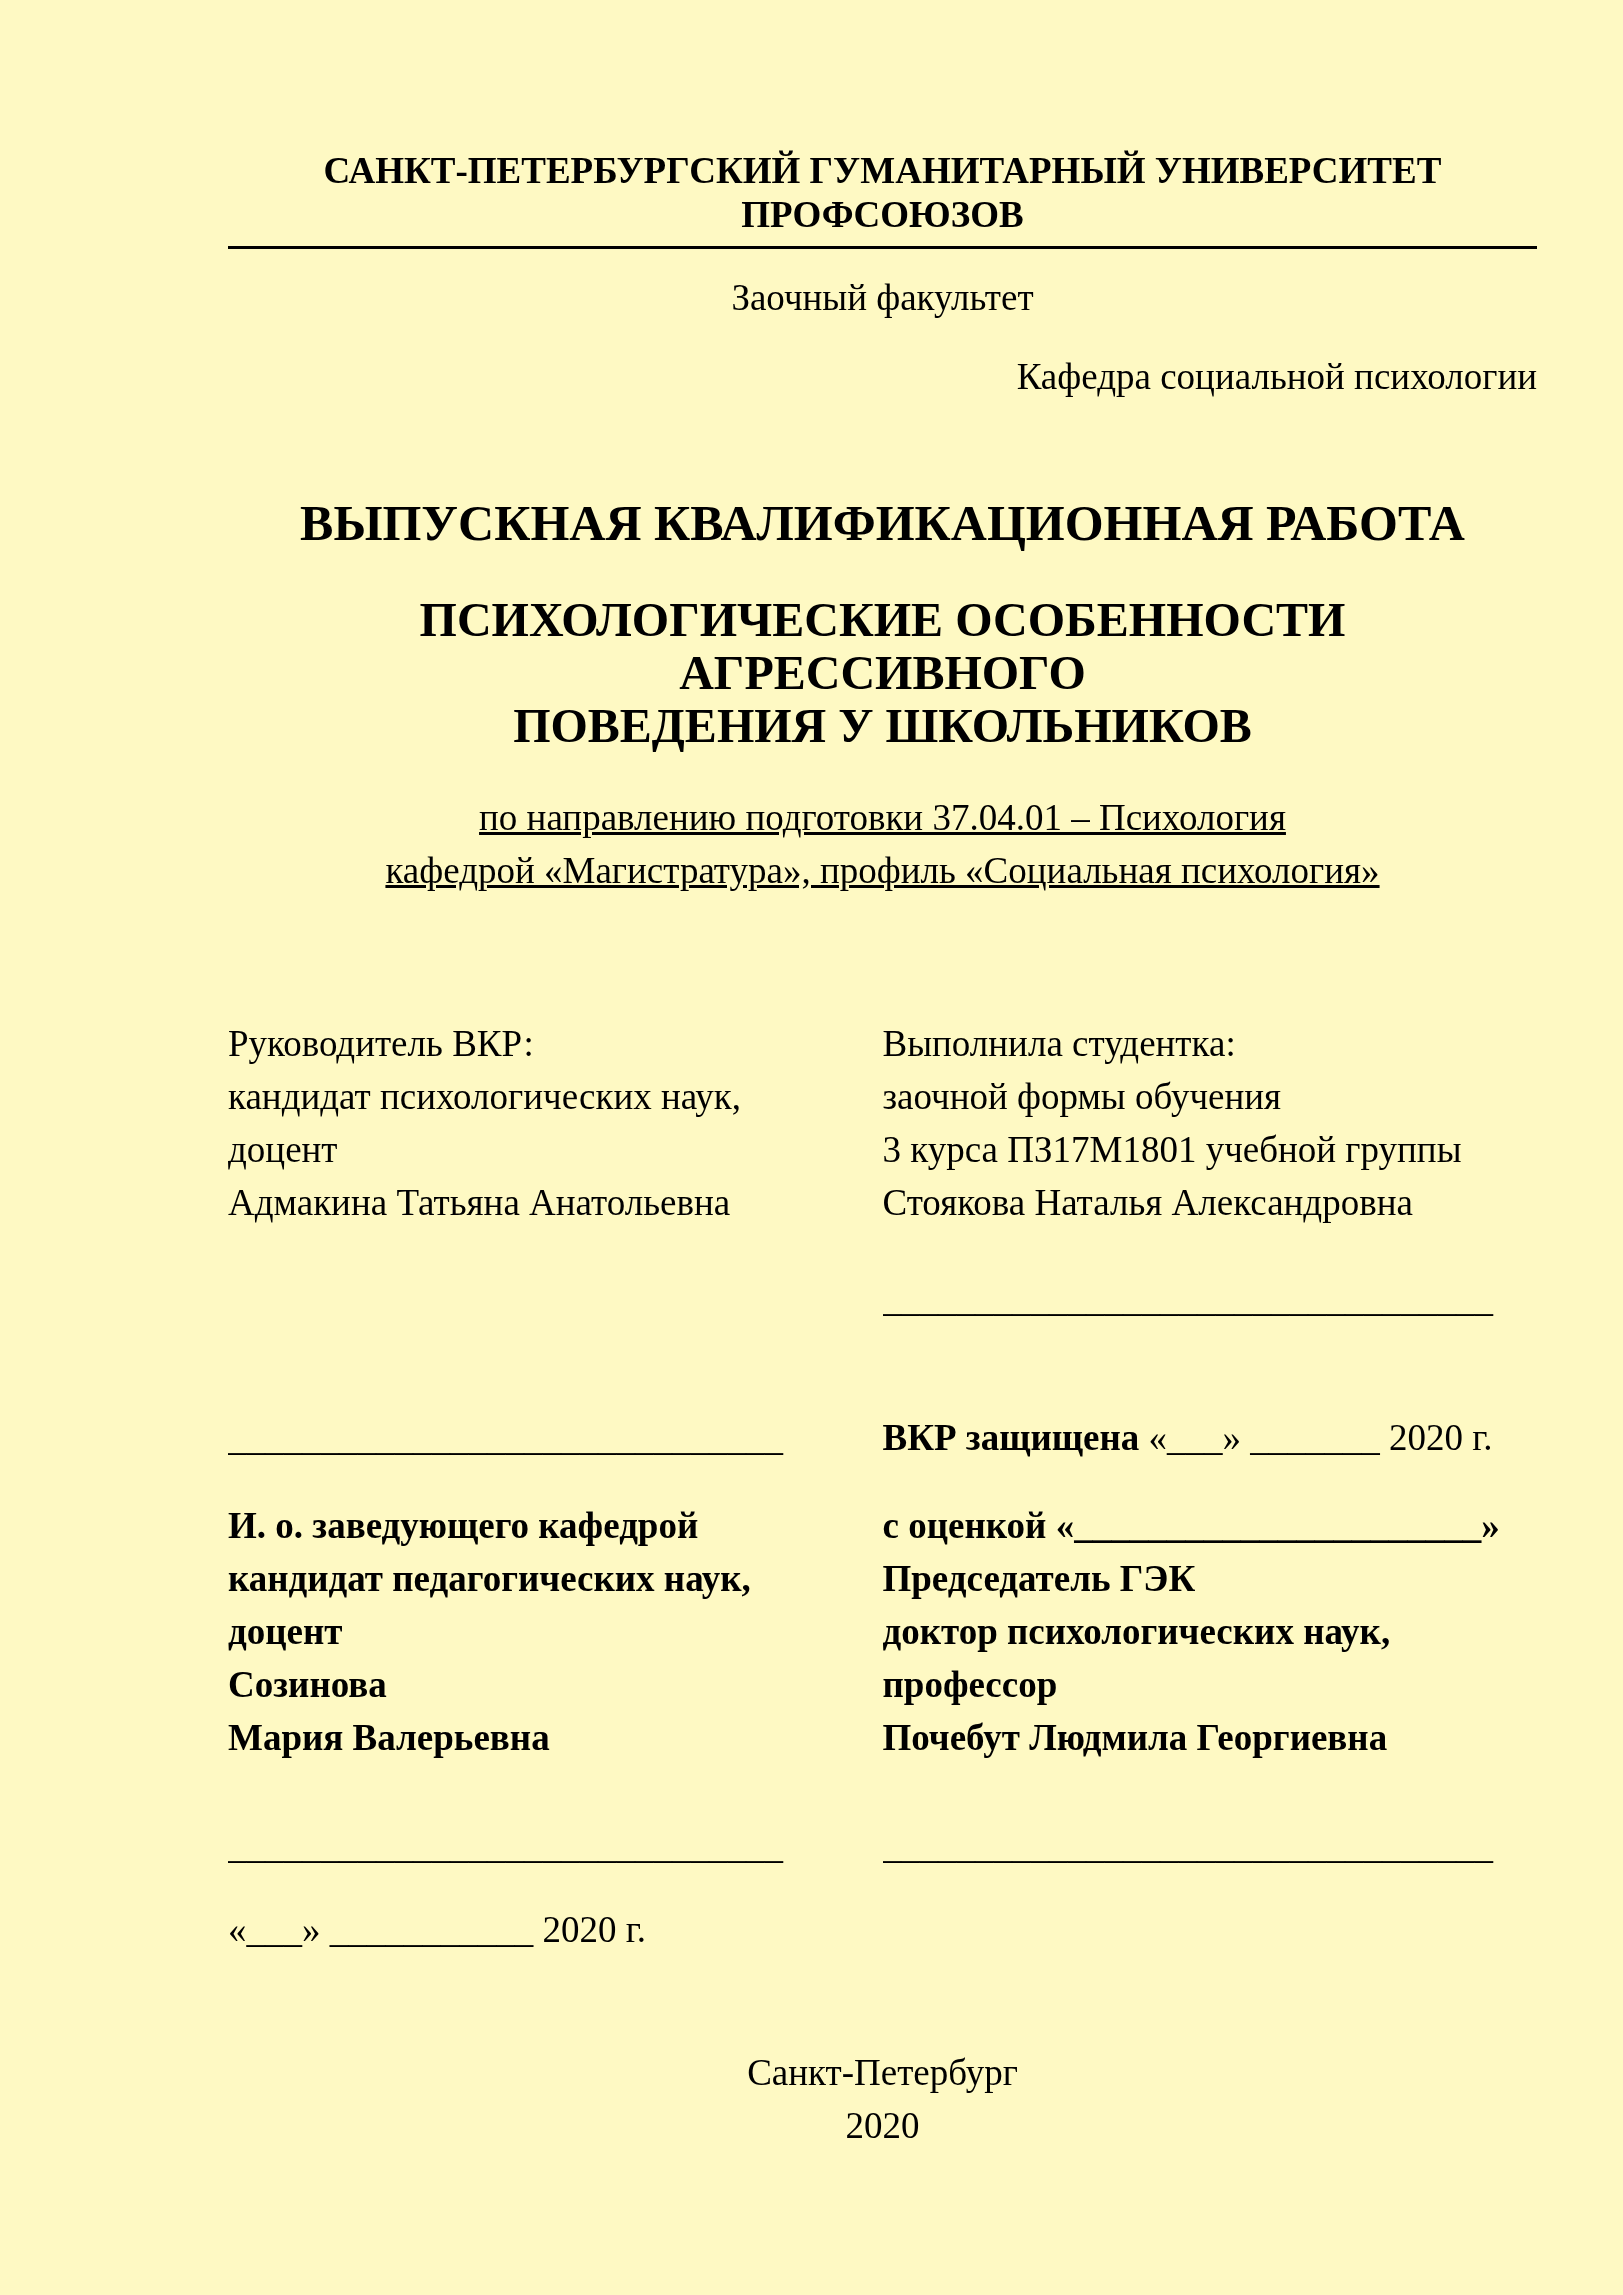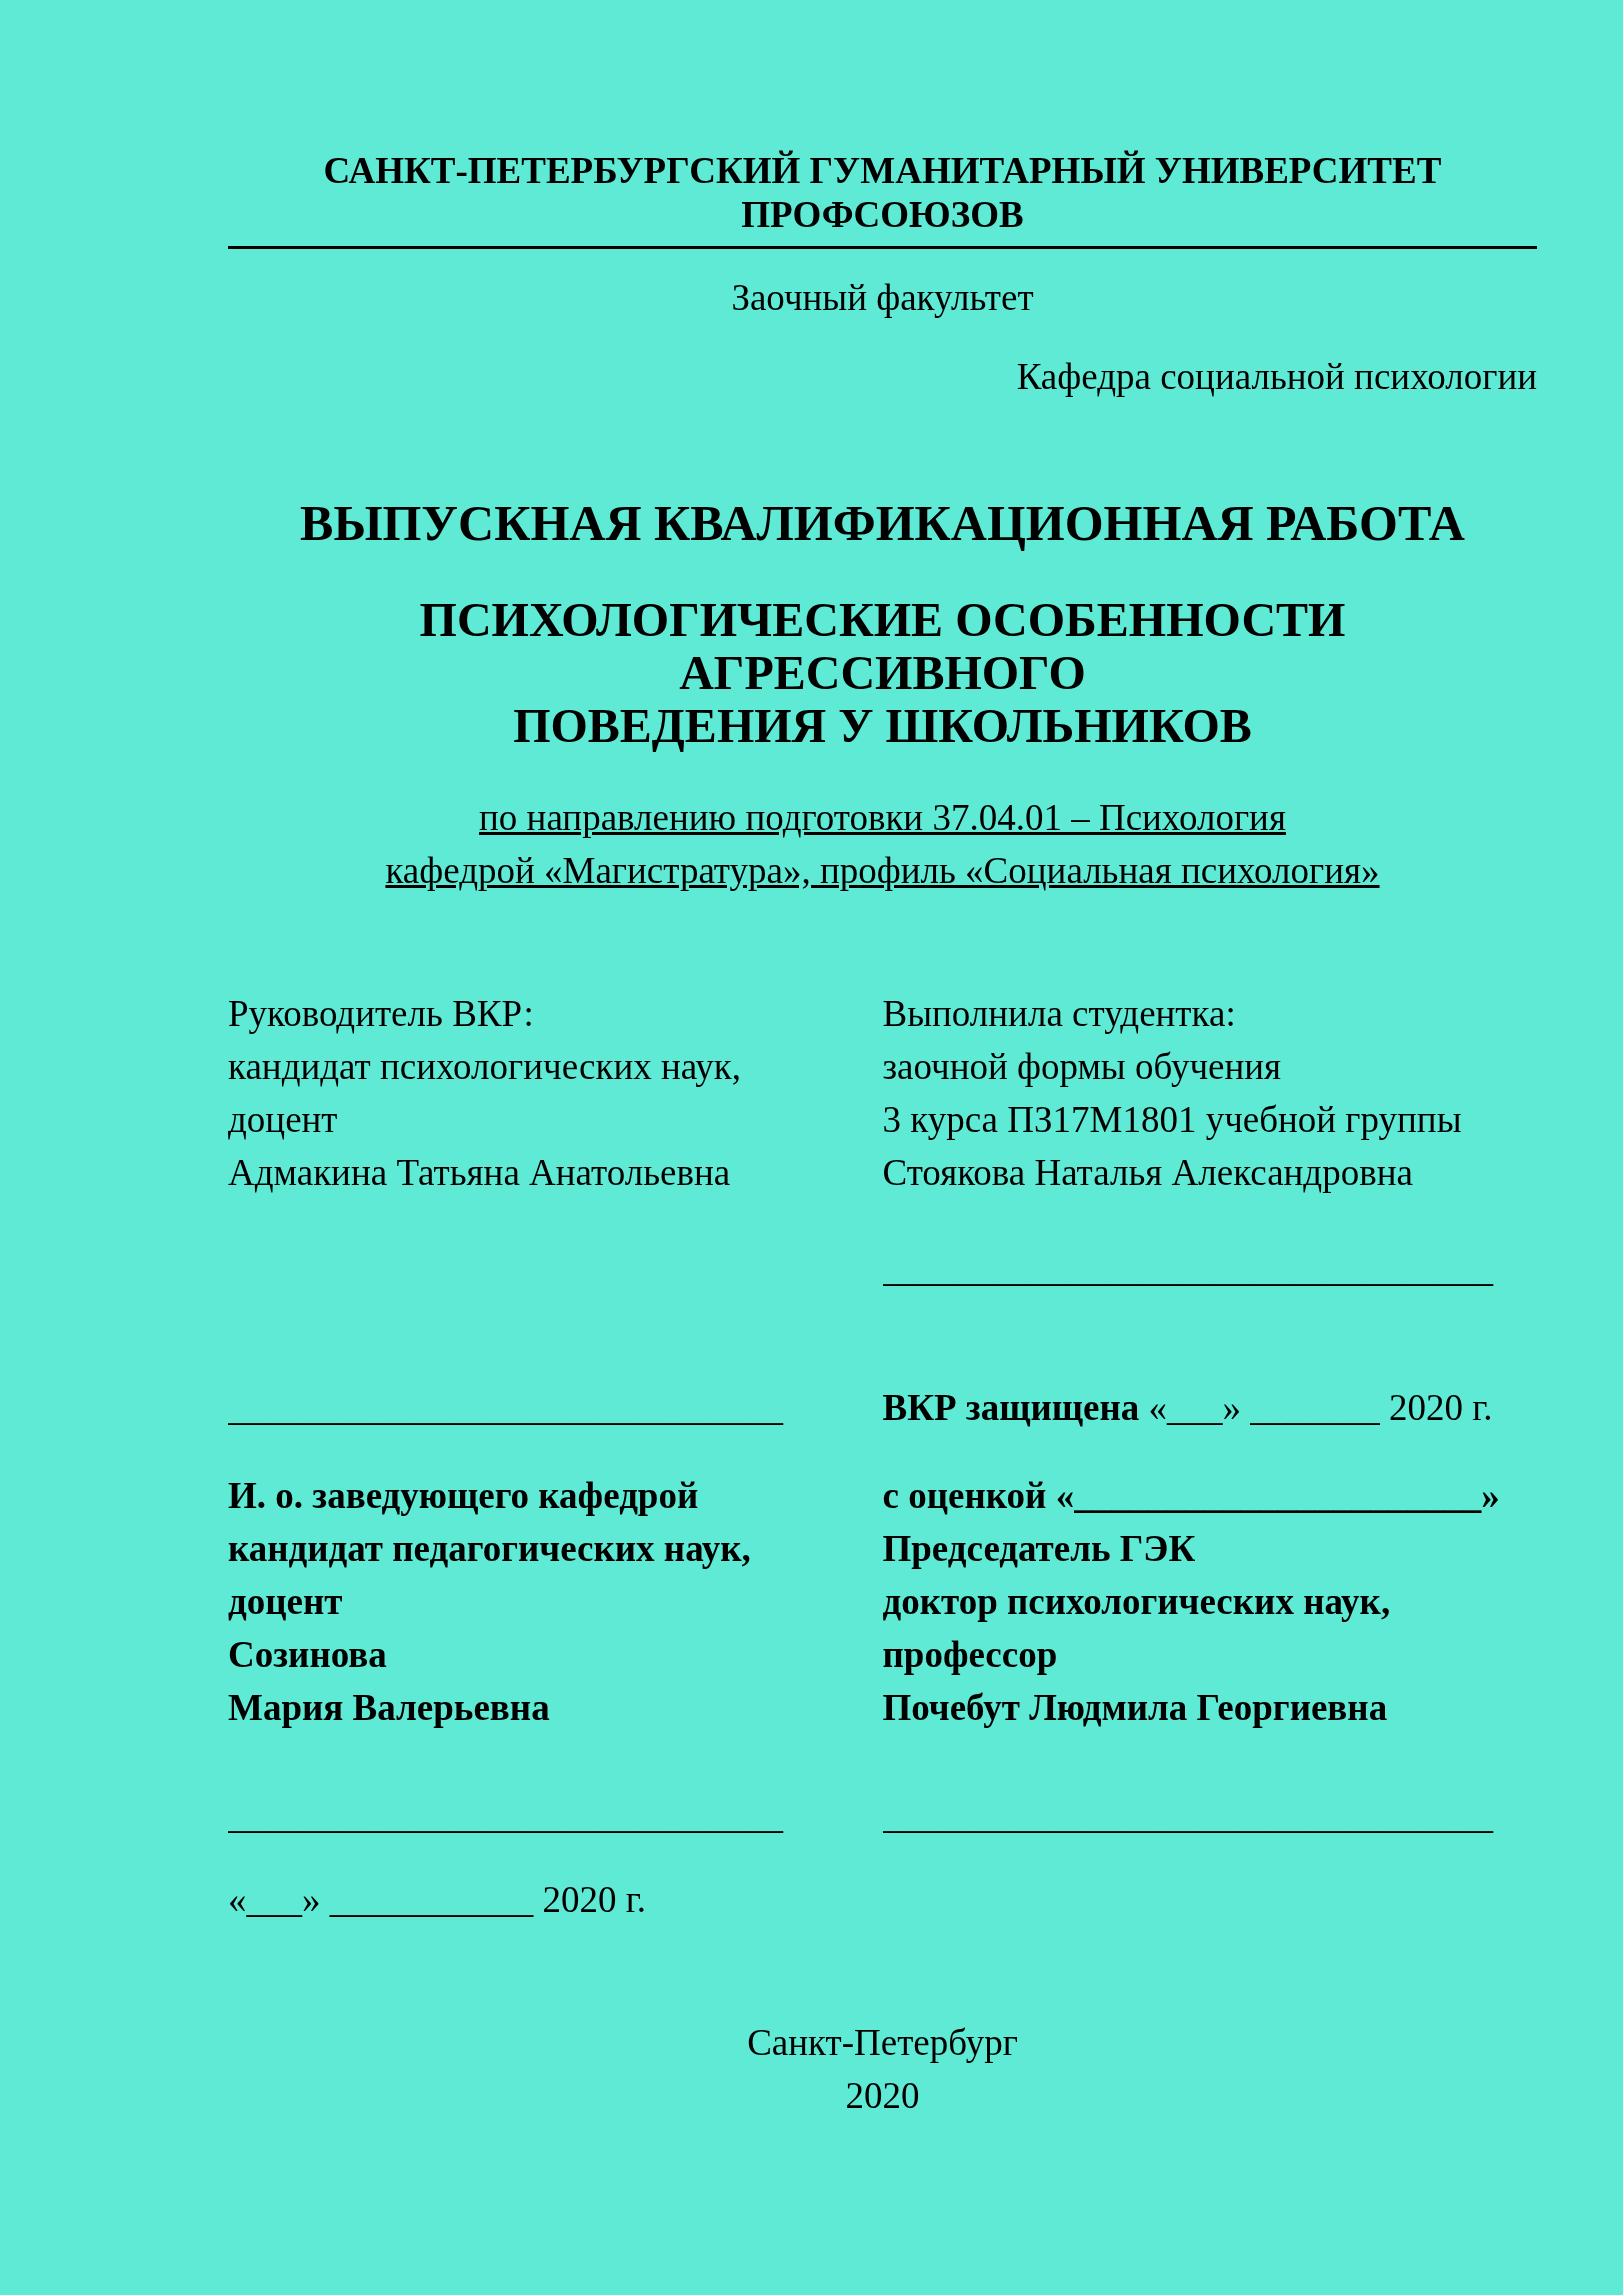--- a/index.html
+++ b/index.html
@@ -5,21 +5,21 @@
     * { margin: 0; padding: 0; box-sizing: border-box; }
     html, body { background: #ffffff; }
     body {
       font-family: "Liberation Serif", "DejaVu Serif", serif;
       color: #000000;
     }
     .page {
       width: 1623px;
       height: 2295px;
       margin: 0 auto;
-      background: #5eead4;
+      background: #fef9c3;
       padding: 149px 86px 0 228px;
       position: relative;
       overflow: hidden;
     }
     .txt { font-size: 37px; line-height: 53px; }
     .b { font-weight: bold; }
 
     .university {
       font-size: 37px;
       font-weight: bold;
@@ -32,21 +32,21 @@
     .department { text-align: right; margin-top: 26px; }
 
     .work-type { margin-top: 94px; font-size: 50px; font-weight: bold; text-align: center; line-height: 53px; }
     .theme { margin-top: 43px; font-size: 48px; font-weight: bold; text-align: center; line-height: 53px; }
     .direction { margin-top: 39px; text-align: center; text-decoration: underline; }
 
     .cols { display: grid; grid-template-columns: 1fr 1fr; }
     .cell { min-height: 53px; }
     .sig { white-space: nowrap; overflow: hidden; }
 
-    .rowA { margin-top: 90px; }
+    .rowA { margin-top: 120px; }
     .rowB { margin-top: 43px; }
     .rowC { margin-top: 86px; }
     .rowD { margin-top: 35px; font-weight: bold; }
     .rowE { margin-top: 55px; }
     .rowF { margin-top: 31px; }
 
     .page-footer { margin-top: 90px; text-align: center; }
   </style>
 </head>
 <body>

